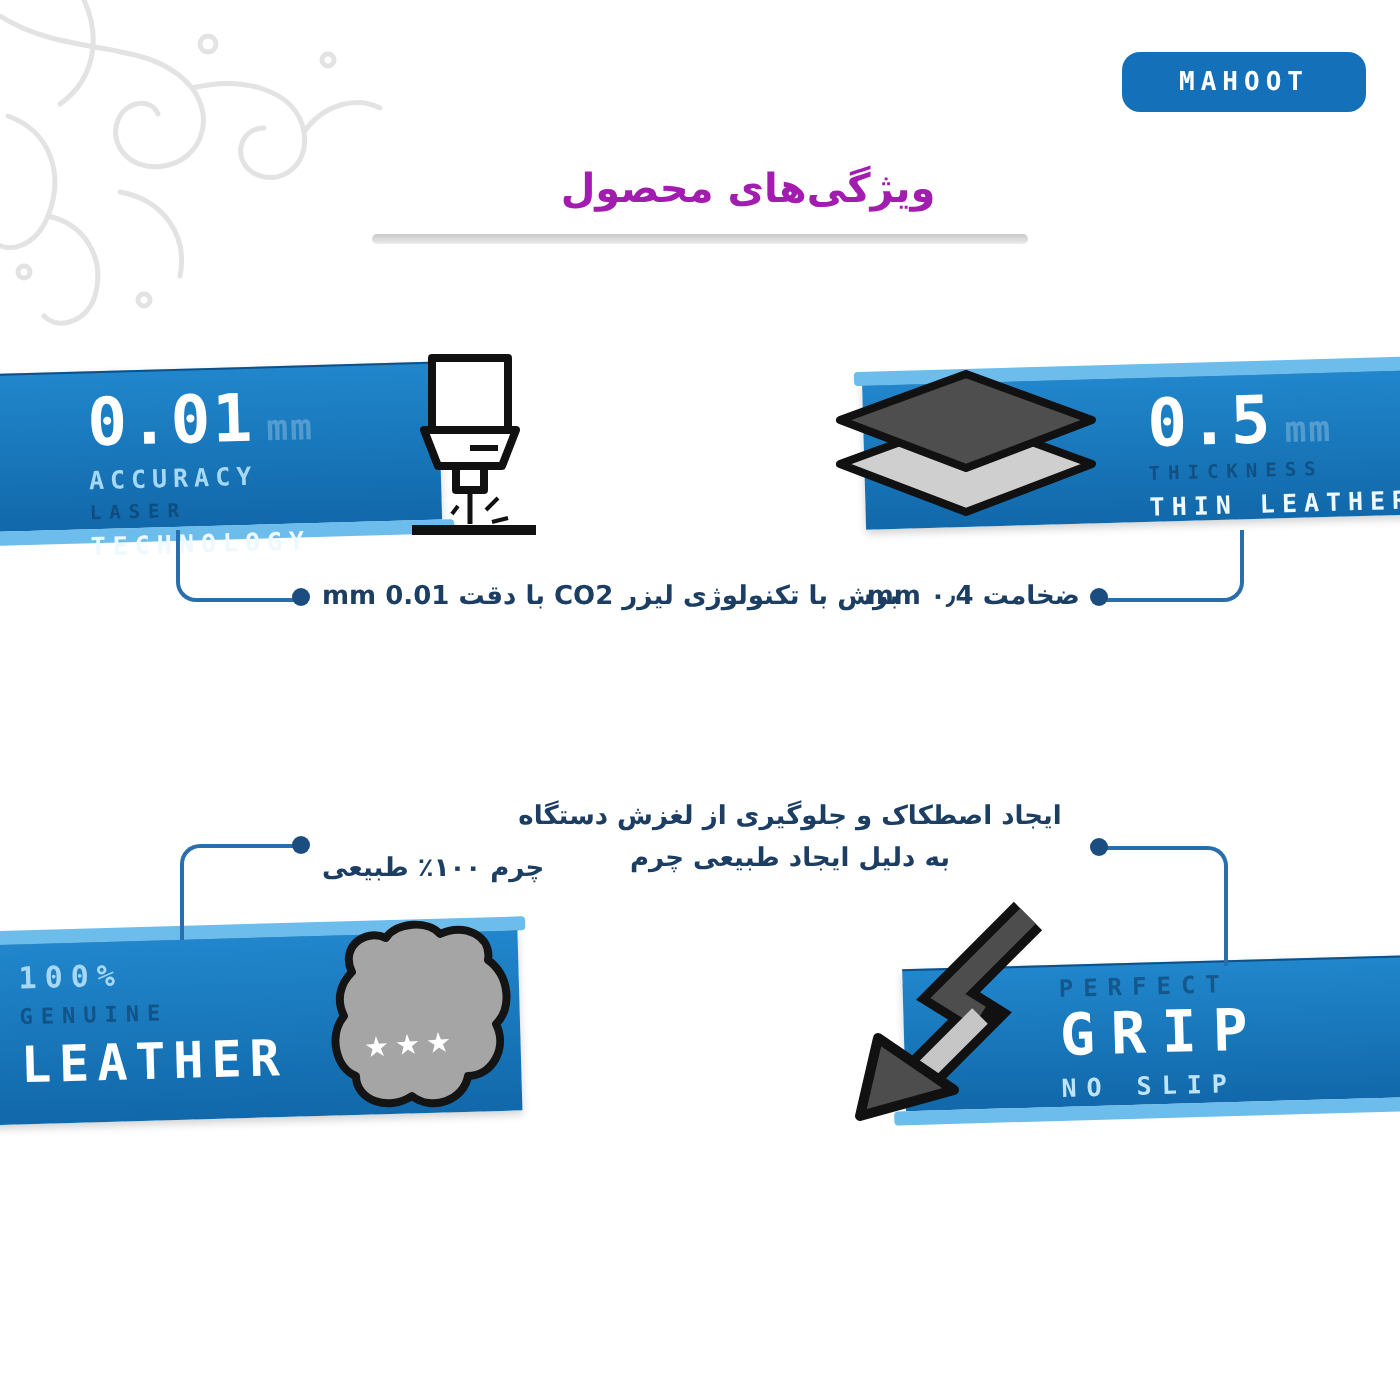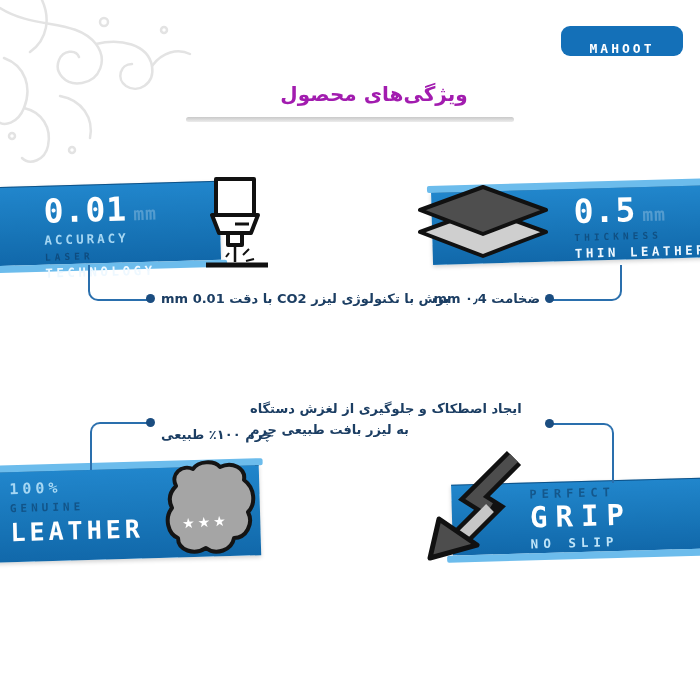--- a/index.html
+++ b/index.html
@@ -8,21 +8,21 @@
     font-family:"Liberation Sans", sans-serif;overflow:hidden;
   }
   .abs{position:absolute;}
 
   
   .corner-art{left:0;top:0;pointer-events:none;}
 
   
   .logo-btn{
     left:561px;top:26px;width:122px;height:30px;background:#1470b8;
-    border-radius:9px;display:flex;align-items:flex-end;justify-content:center;
+    border-radius:9px;display:flex;align-items:center;justify-content:center;
     color:#fff;font-weight:bold;font-size:13px;letter-spacing:3px;
     font-family:"DejaVu Sans Mono", monospace;cursor:pointer;
   }
 
   
   .page-title{
     left:0;top:82px;width:700px;text-align:center;color:#a21caf;
     font-size:20px;font-weight:bold;font-family:"DejaVu Sans", sans-serif;padding-left:24px;
   }
   .title-divider{
@@ -91,21 +91,21 @@
   .dot-bl{left:146px;top:418px;}
   .dot-br{left:545px;top:419px;}
 
   .callout{
     color:#1c3e63;font-size:13px;font-weight:bold;white-space:nowrap;
     font-family:"DejaVu Sans", sans-serif;
   }
   .co-tl{left:161px;top:291px;}
   .co-tr{right:160px;top:291px;}
   .co-bl{left:161px;top:427px;}
-  .co-br{right:160px;top:399px;text-align:left;white-space:normal;line-height:1.6;width:290px;}
+  .co-br{right:160px;top:399px;text-align:center;white-space:normal;line-height:1.6;width:290px;}
 
   .stars{
     color:#ffffff;font-size:14px;letter-spacing:3px;left:182px;top:514px;
     transform:rotate(-4deg);
   }
 </style>
 </head>
 <body>
 
 <svg class="abs corner-art" width="200" height="180" viewBox="0 0 200 180">
@@ -214,14 +214,14 @@
   <polyline points="90,12 50,52 66,62 32,96" fill="none" stroke="#111" stroke-width="20" stroke-linejoin="miter"></polyline>
   <polyline points="90,12 50,52 66,62" fill="none" stroke="#4d4d4d" stroke-width="11"></polyline>
   <polyline points="66,62 32,96" fill="none" stroke="#c6c6c6" stroke-width="11"></polyline>
   <polygon points="6,112 15,73 53,99" fill="#4d4d4d" stroke="#111" stroke-width="5" stroke-linejoin="round"></polygon>
 </svg>
 
 <div class="abs connector conn-br"></div>
 <div class="abs dot dot-br"></div>
 <div class="abs callout co-br" dir="rtl">
   <div>ایجاد اصطکاک و جلوگیری از لغزش دستگاه</div>
-  <div>به لیزر بافت طبیعی چرم</div>
+  <div>به دلیل ایجاد طبیعی چرم</div>
 </div>
 
 </body></html>

